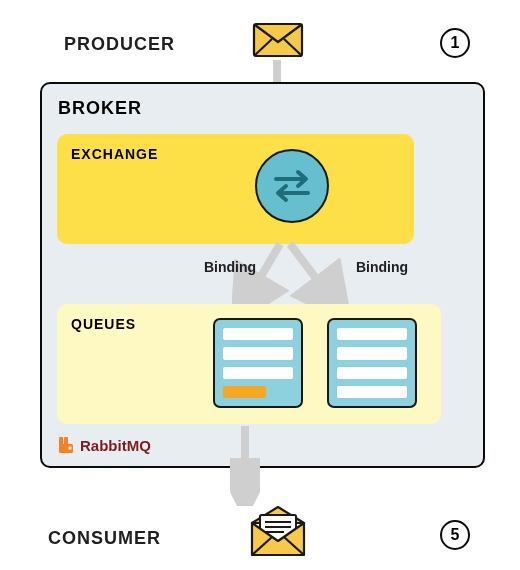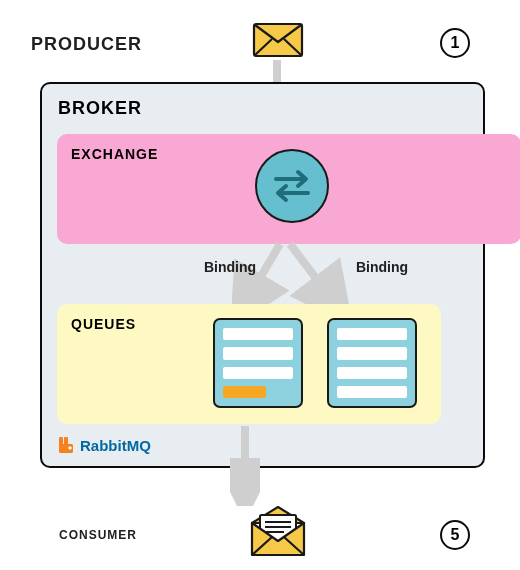--- a/index.html
+++ b/index.html
@@ -11,38 +11,38 @@
     position: relative;
     overflow: hidden;
   }
   .stage { position: relative; width: 520px; height: 570px; }
   .label {
     position: absolute;
     font-weight: 700;
     color: #202020;
     letter-spacing: 1px;
   }
-  .producer-label { top: 34px; left: 31px; font-size: 18px; }
-  .consumer-label { top: 528px; left: 59px; font-size: 12px; }
+  .producer-label { top: 34px; left: 64px; font-size: 18px; }
+  .consumer-label { top: 528px; left: 48px; font-size: 18px; }
   .broker-panel {
     position: absolute;
     top: 82px;
     left: 40px;
     width: 445px;
     height: 386px;
     background: #e7edf1;
     border: 2px solid #0b0b0b;
     border-radius: 10px;
   }
   .broker-label { position: absolute; top: 14px; left: 16px; font-size: 18px; font-weight: 700; letter-spacing: 1px; text-align: right; }
   .exchange-panel {
     position: absolute;
     top: 50px; left: 15px;
-    width: 464px; height: 110px;
-    background: #f9a8d4;
+    width: 357px; height: 110px;
+    background: #fde047;
     border-radius: 10px;
   }
   .queues-panel {
     position: absolute;
     top: 220px; left: 15px;
     width: 384px; height: 120px;
     background: #fef9c3;
     border-radius: 10px;
   }
   .panel-title {
@@ -104,21 +104,21 @@
     height: 13px;
     background: #ffffff;
     border-radius: 2px;
   }
   .q-row.highlight { background: #f5a623; width: 62%; margin-left: 0; }
 
   .rabbit-brand {
     position: absolute;
     bottom: 12px; left: 16px;
     display: flex; align-items: flex-start; gap: 6px;
-    font-weight: 700; font-size: 15px; color: #0369a1;
+    font-weight: 700; font-size: 15px; color: #7f1d1d;
   }
   .rabbit-icon {
     width: 16px; height: 16px;
     display: inline-block;
   }
 
   svg.arrow { position: absolute; }
 </style>
 </head>
 <body>

